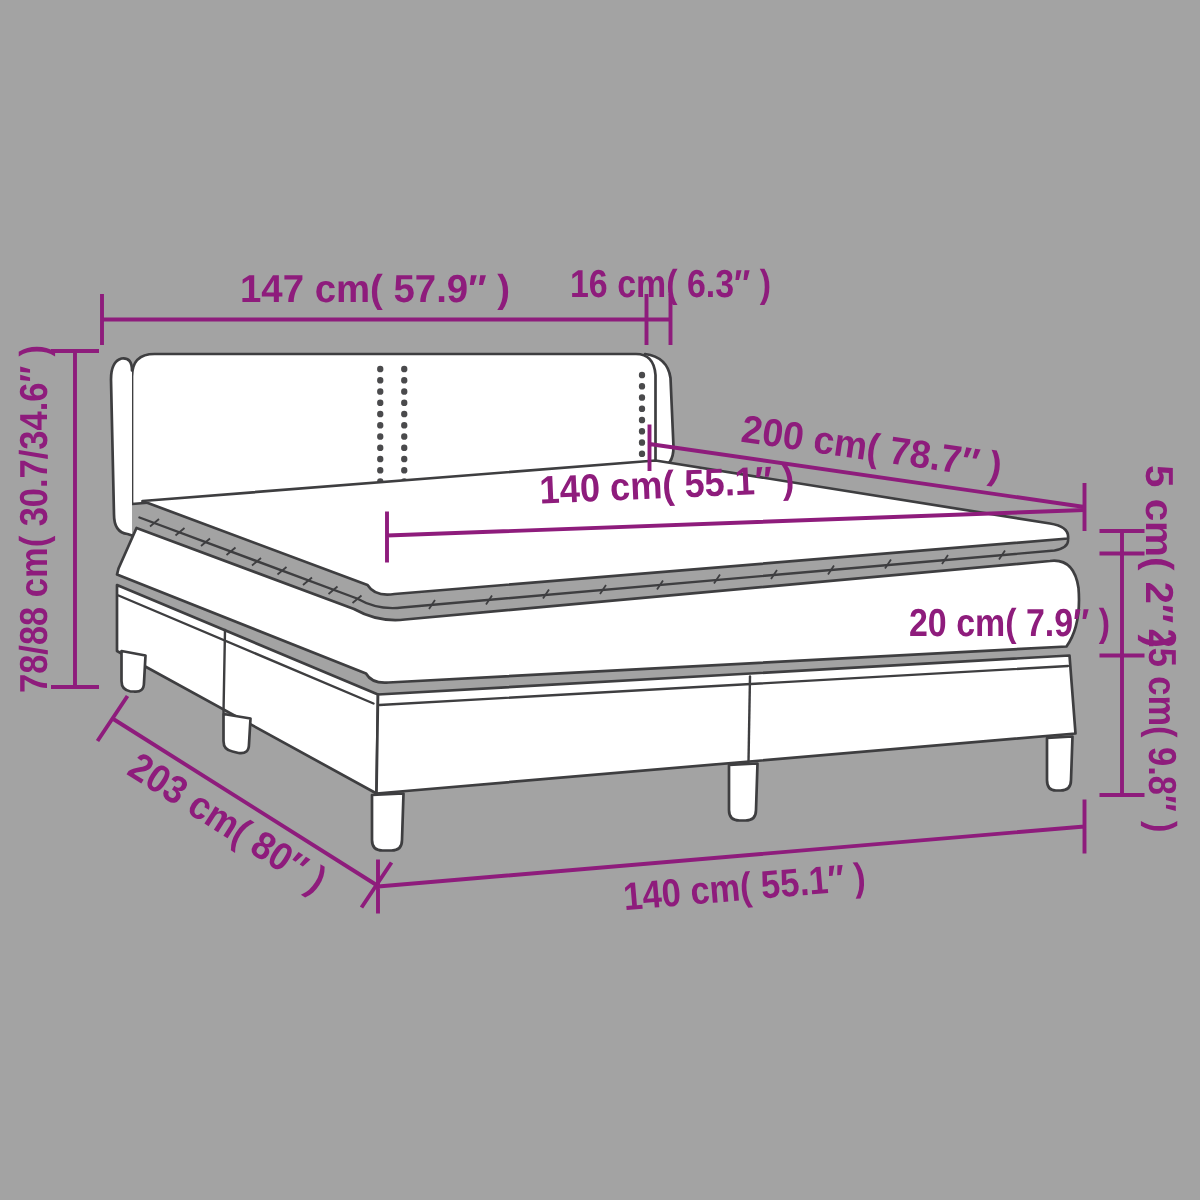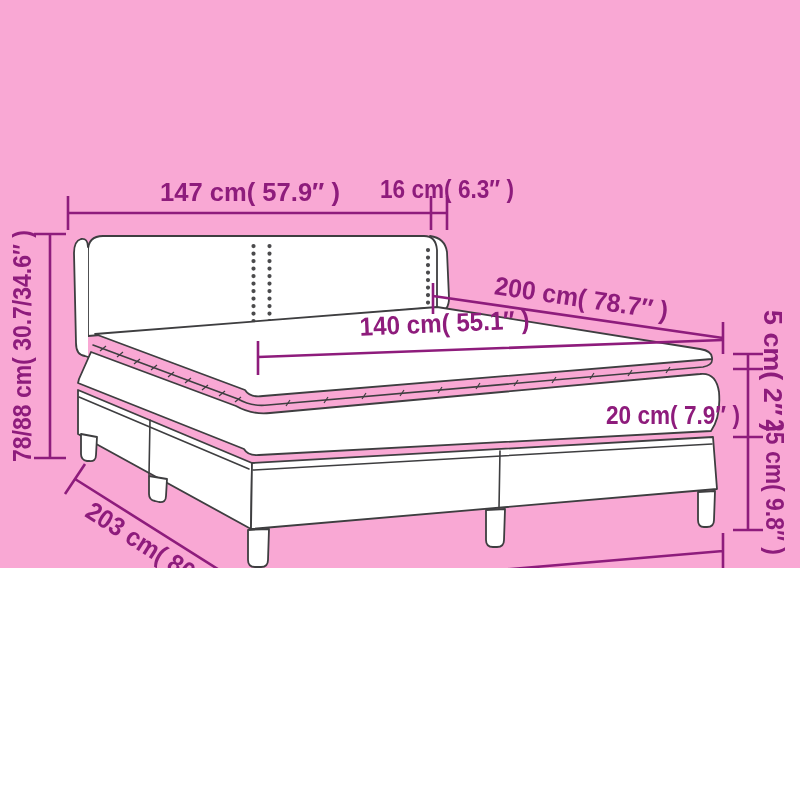--- a/index.html
+++ b/index.html
@@ -1,16 +1,16 @@
 <!DOCTYPE html>
 <html><head>
 <meta charset="utf-8">
 <style>
   html,body{margin:0;padding:0;background:#fff;}
-  .page{position:relative;width:800px;height:568px;background:#f9a8d4;overflow:hidden;}
+  .page{position:relative;width:800px;height:800px;background:#a3a3a3;overflow:hidden;}
   svg{display:block;}
   .bedfill{fill:#ffffff;stroke:#3e3e40;stroke-width:1.8;stroke-linejoin:round;stroke-linecap:round;}
   .bedline{fill:none;stroke:#3e3e40;stroke-width:1.6;stroke-linejoin:round;stroke-linecap:round;}
   .hatch{fill:none;stroke:#3e3e40;stroke-width:1.2;}
   .stud{stroke:#4a4a4c;stroke-width:4.2;stroke-dasharray:0.1 7.4;stroke-linecap:round;fill:none;}
   .dim{fill:none;stroke:#8e1c7c;stroke-width:2.6;stroke-linecap:butt;}
   .lbl{font-family:"Liberation Sans",sans-serif;font-weight:700;font-size:26px;}
 </style>
 </head>
 <body>

